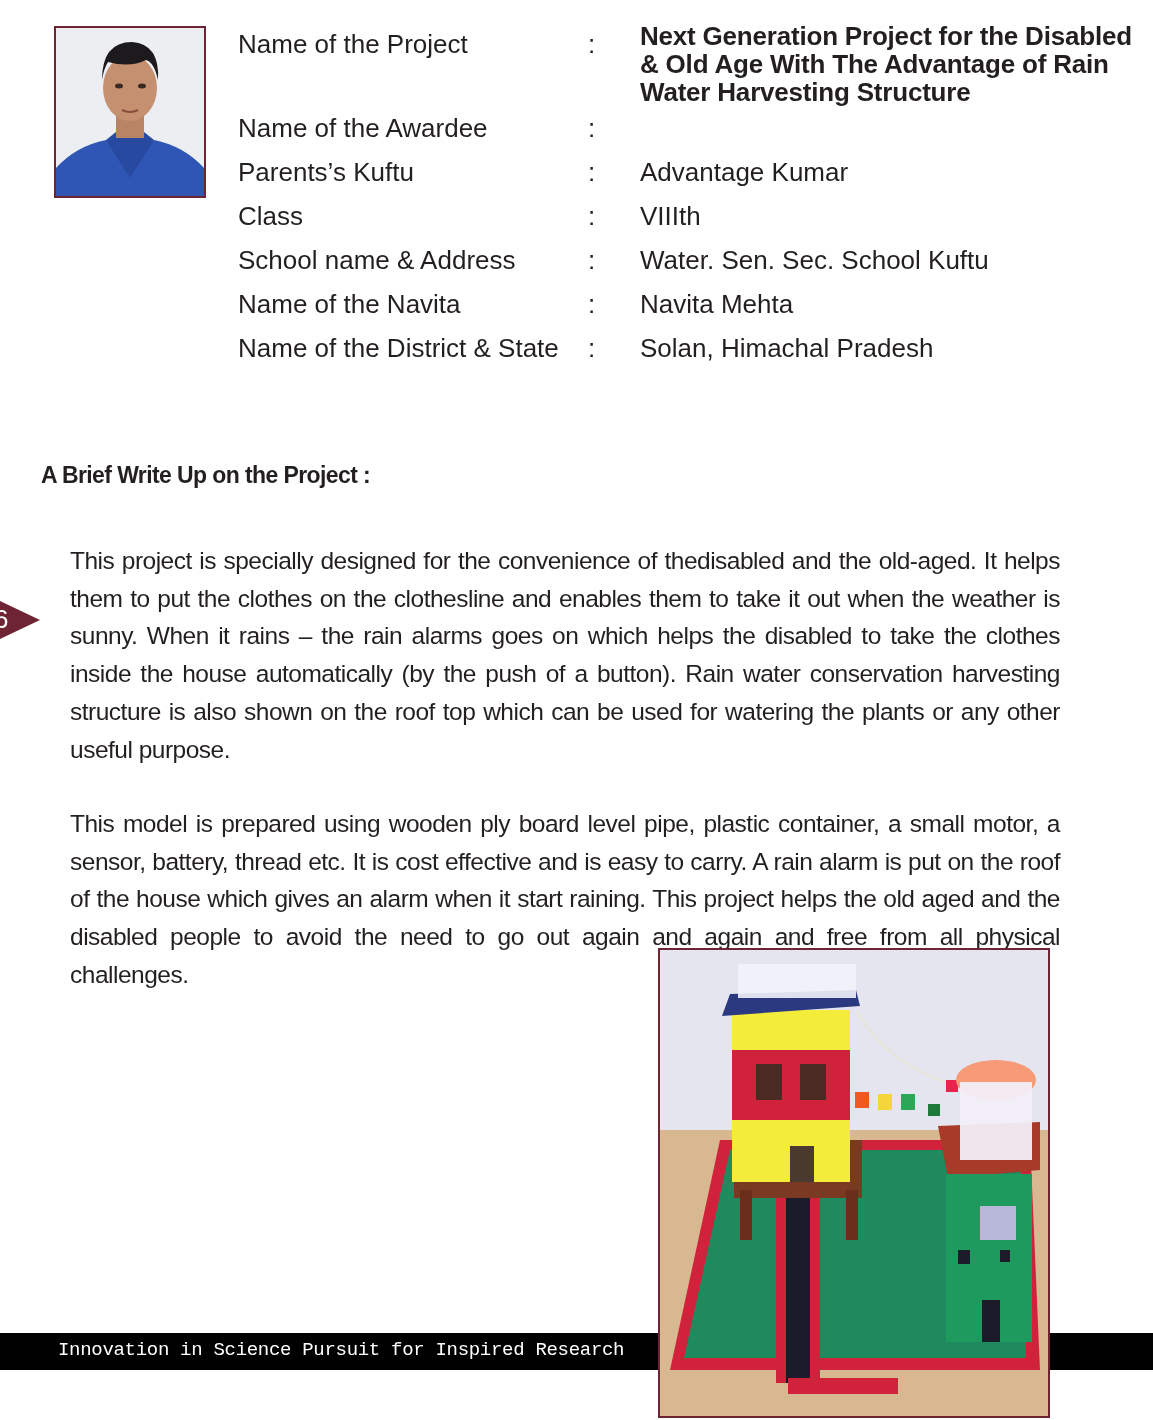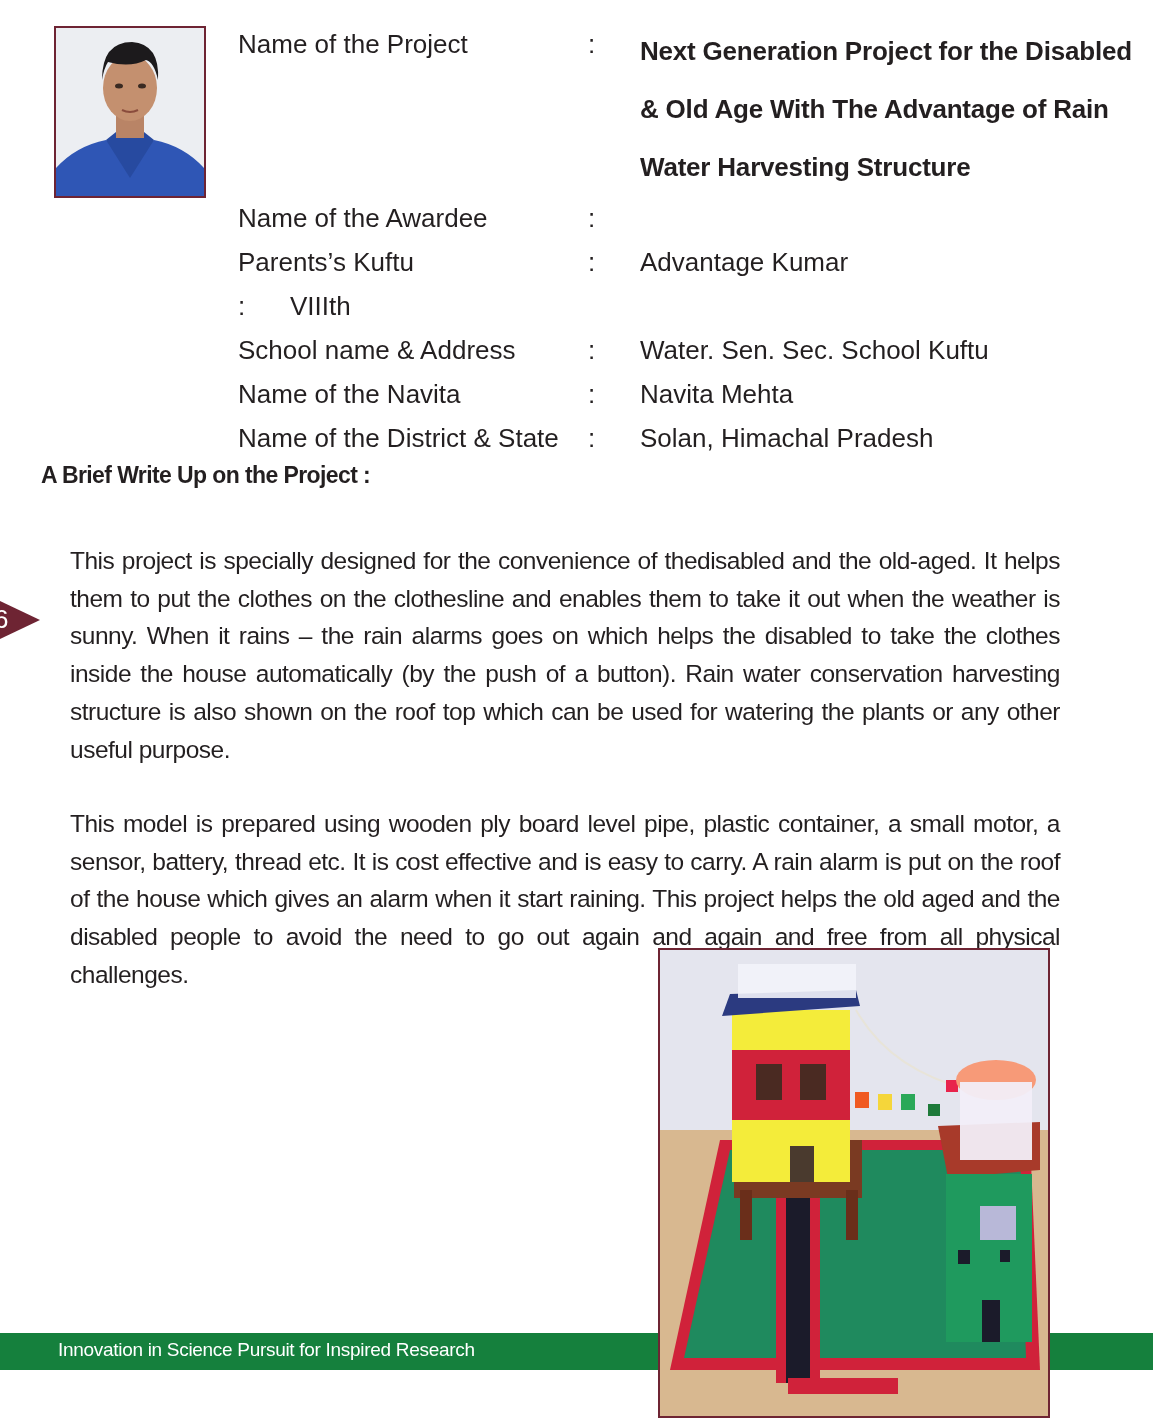--- a/index.html
+++ b/index.html
@@ -5,31 +5,31 @@
   html, body { margin:0; padding:0; }
   body { width:1153px; height:1420px; background:#ffffff; position:relative; overflow:hidden;
          font-family:"Liberation Sans", "DejaVu Sans", sans-serif; color:#231f20; }
   .photo { position:absolute; left:54px; top:26px; width:148px; height:168px;
            border:2px solid #6e2433; background:#eef0f3; overflow:hidden; }
   .info { position:absolute; left:238px; top:22px; width:900px; }
   .row { display:flex; font-size:26px; line-height:44px; }
   .row .lbl { width:350px; }
   .row .colon { width:52px; }
   .row .val { flex:1; }
-  .row.title .val { font-weight:bold; font-size:26px; line-height:58px; letter-spacing:-0.2px; }
+  .row.title .val { font-weight:bold; font-size:26px; line-height:28px; letter-spacing:-0.2px; }
   .heading { position:absolute; left:41px; top:462px; font-size:23px; font-weight:bold; letter-spacing:-0.6px; }
   .para { position:absolute; left:58px; width:990px; font-size:24.5px; line-height:37.7px;
           text-align:justify; letter-spacing:-0.5px; margin:12px; }
   .p1 { top:530px; }
   .p2 { top:793px; }
   .page-marker { position:absolute; left:-40px; top:582px; width:0; height:0;
                  border-top:38px solid transparent; border-bottom:38px solid transparent;
                  border-left:80px solid #6e2433; }
   .page-num { position:absolute; left:-6px; top:604px; color:#fff; font-size:26px; }
-  .footer { position:absolute; left:0; top:1333px; width:1153px; height:37px; background:#15803d; }
+  .footer { position:absolute; left:0; top:1333px; width:1153px; height:37px; background:#000000;font-family:Liberation Mono, monospace; }
   .footer-text { position:absolute; left:58px; top:6px; color:#fff; font-size:19px; letter-spacing:-0.3px; }
   .model { position:absolute; left:658px; top:948px; width:388px; height:466px;
            border:2px solid #6e2433; background:#e6e7ee; overflow:hidden; }
 </style>
 </head>
 <body>
 
 <div class="photo">
   <svg width="148" height="168" viewBox="0 0 148 168">
     <rect width="148" height="168" fill="#eceef2"></rect>
@@ -53,20 +53,21 @@
   <div class="row">
     <span class="lbl">Name of the Awardee</span>
     <span class="colon">:</span>
   </div>
   <div class="row">
     <span class="lbl">Parents’s Kuftu</span>
     <span class="colon">:</span>
     <span class="val">Advantage Kumar</span>
   </div>
   <div class="row">
+    <span class="lbl">Class</span>
     <span class="colon">:</span>
     <span class="val">VIIIth</span>
   </div>
   <div class="row">
     <span class="lbl">School name &amp; Address</span>
     <span class="colon">:</span>
     <span class="val">Water. Sen. Sec. School Kuftu</span>
   </div>
   <div class="row">
     <span class="lbl">Name of the Navita</span>

